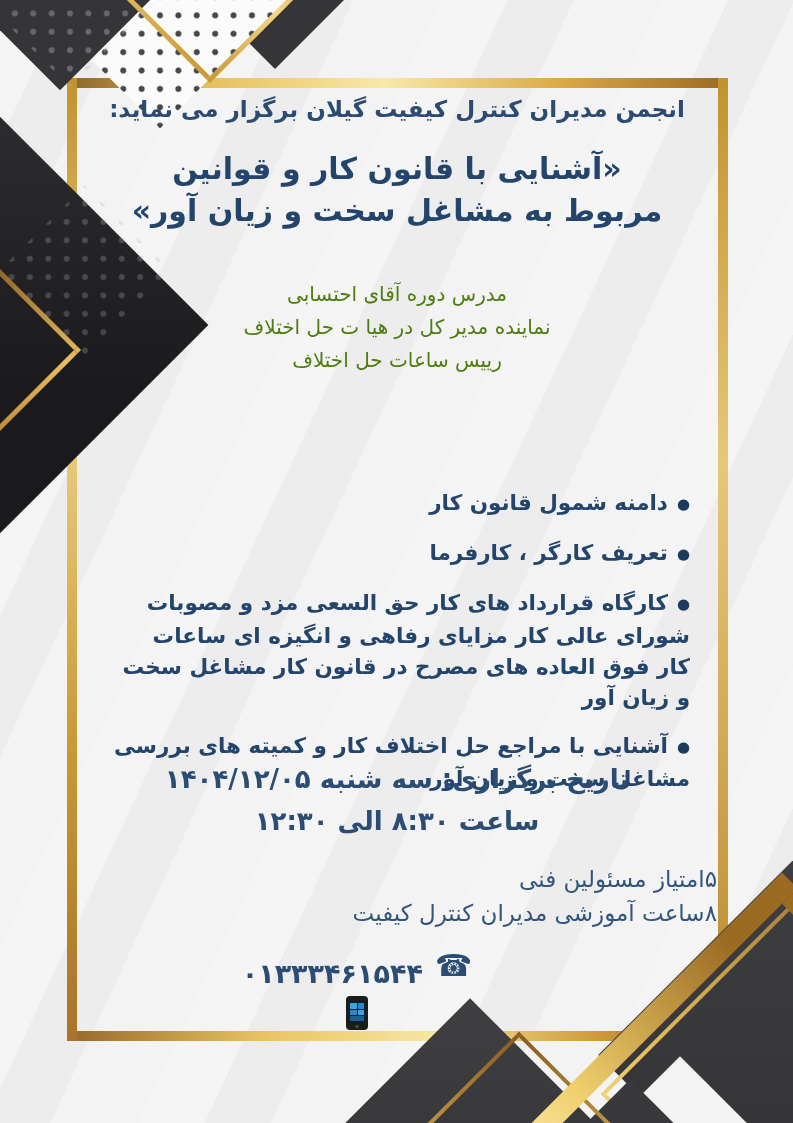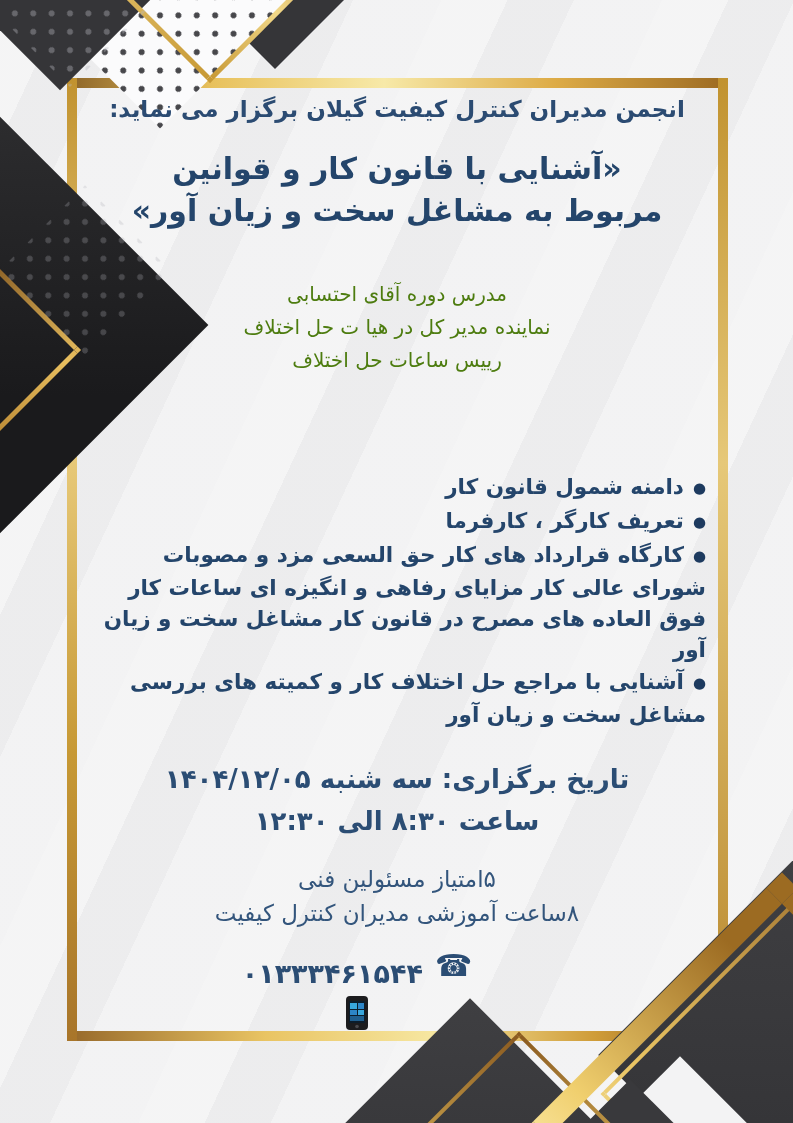--- a/index.html
+++ b/index.html
@@ -76,24 +76,24 @@
     border:22px solid transparent;
     border-image:linear-gradient(135deg,#9c6b22 10%,#f0cf6e 42%,#fbe9a6 55%,#c08a2e 85%) 1;z-index:8;}
 
   
   .txt{position:absolute;left:77px;width:640px;text-align:center;direction:rtl;z-index:10;}
   .header-line{top:96px;font-size:23px;font-weight:700;color:#2b4b72;}
   .title-block{top:148px;font-size:30px;font-weight:700;color:#24456b;line-height:42px;}
   .instructor-block{top:278px;font-size:20px;font-weight:400;color:#4d7c0f;line-height:33px;}
   .topics-block{top:470px;left:97px;width:610px;text-align:right;
     font-size:21.5px;font-weight:700;color:#24456b;line-height:31px;}
-  .topic{margin:1px;}
+  .topic{margin:17px;}
   .dot{font-size:15px;margin-left:9px;color:#1d3least;color:#1d3a5f;vertical-align:1px;}
   .date-block{top:758px;font-size:26px;font-weight:700;color:#2b4d74;line-height:42px;}
-  .credits-block{top:862px;font-size:23px;font-weight:400;color:#33557c;line-height:34px;}
+  .credits-block{top:862px;font-size:23px;font-weight:400;color:#33557c;line-height:34px;text-align:right;}
   .phones-block{top:942px;}
   .phone-row{display:flex;justify-content:center;align-items:center;gap:12px;
     direction:rtl;margin-bottom:6px;transform:translateX(-40px);}
   .phone-number{font-size:27px;font-weight:600;color:#2b4d74;letter-spacing:2px;direction:ltr;margin-top:16px;}
   .phone-glyph{font-size:30px;color:#2b4d74;line-height:1;}
   .phone-svg{display:block;}
 </style>
 </head>
 <body>
 

